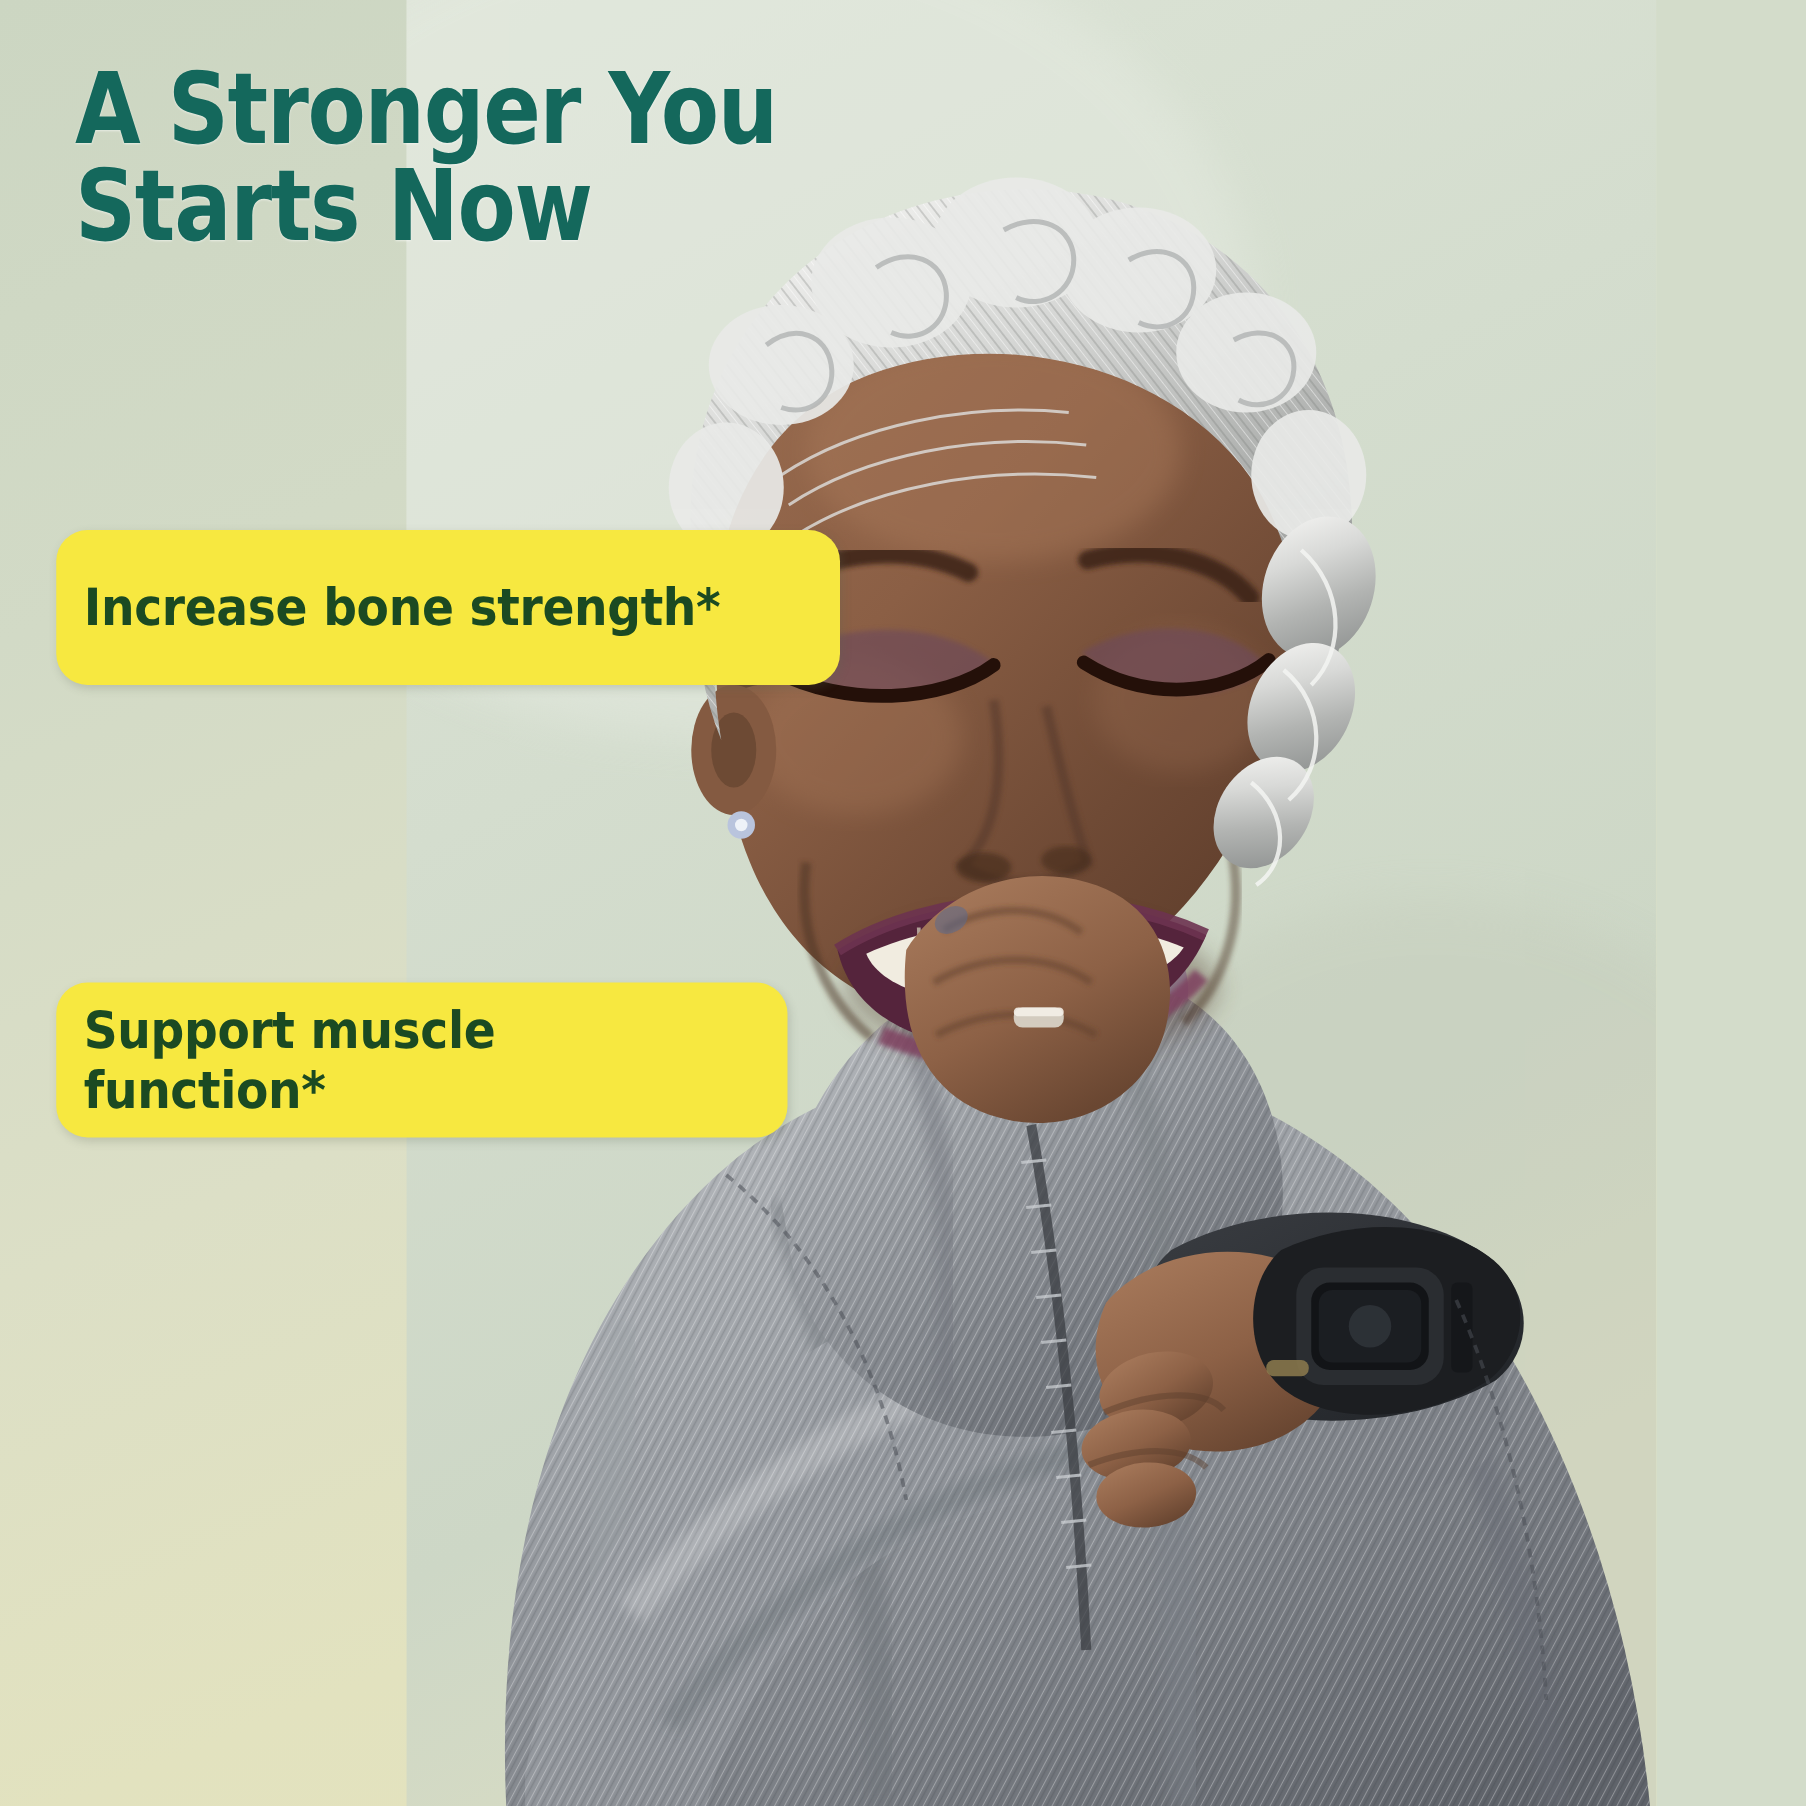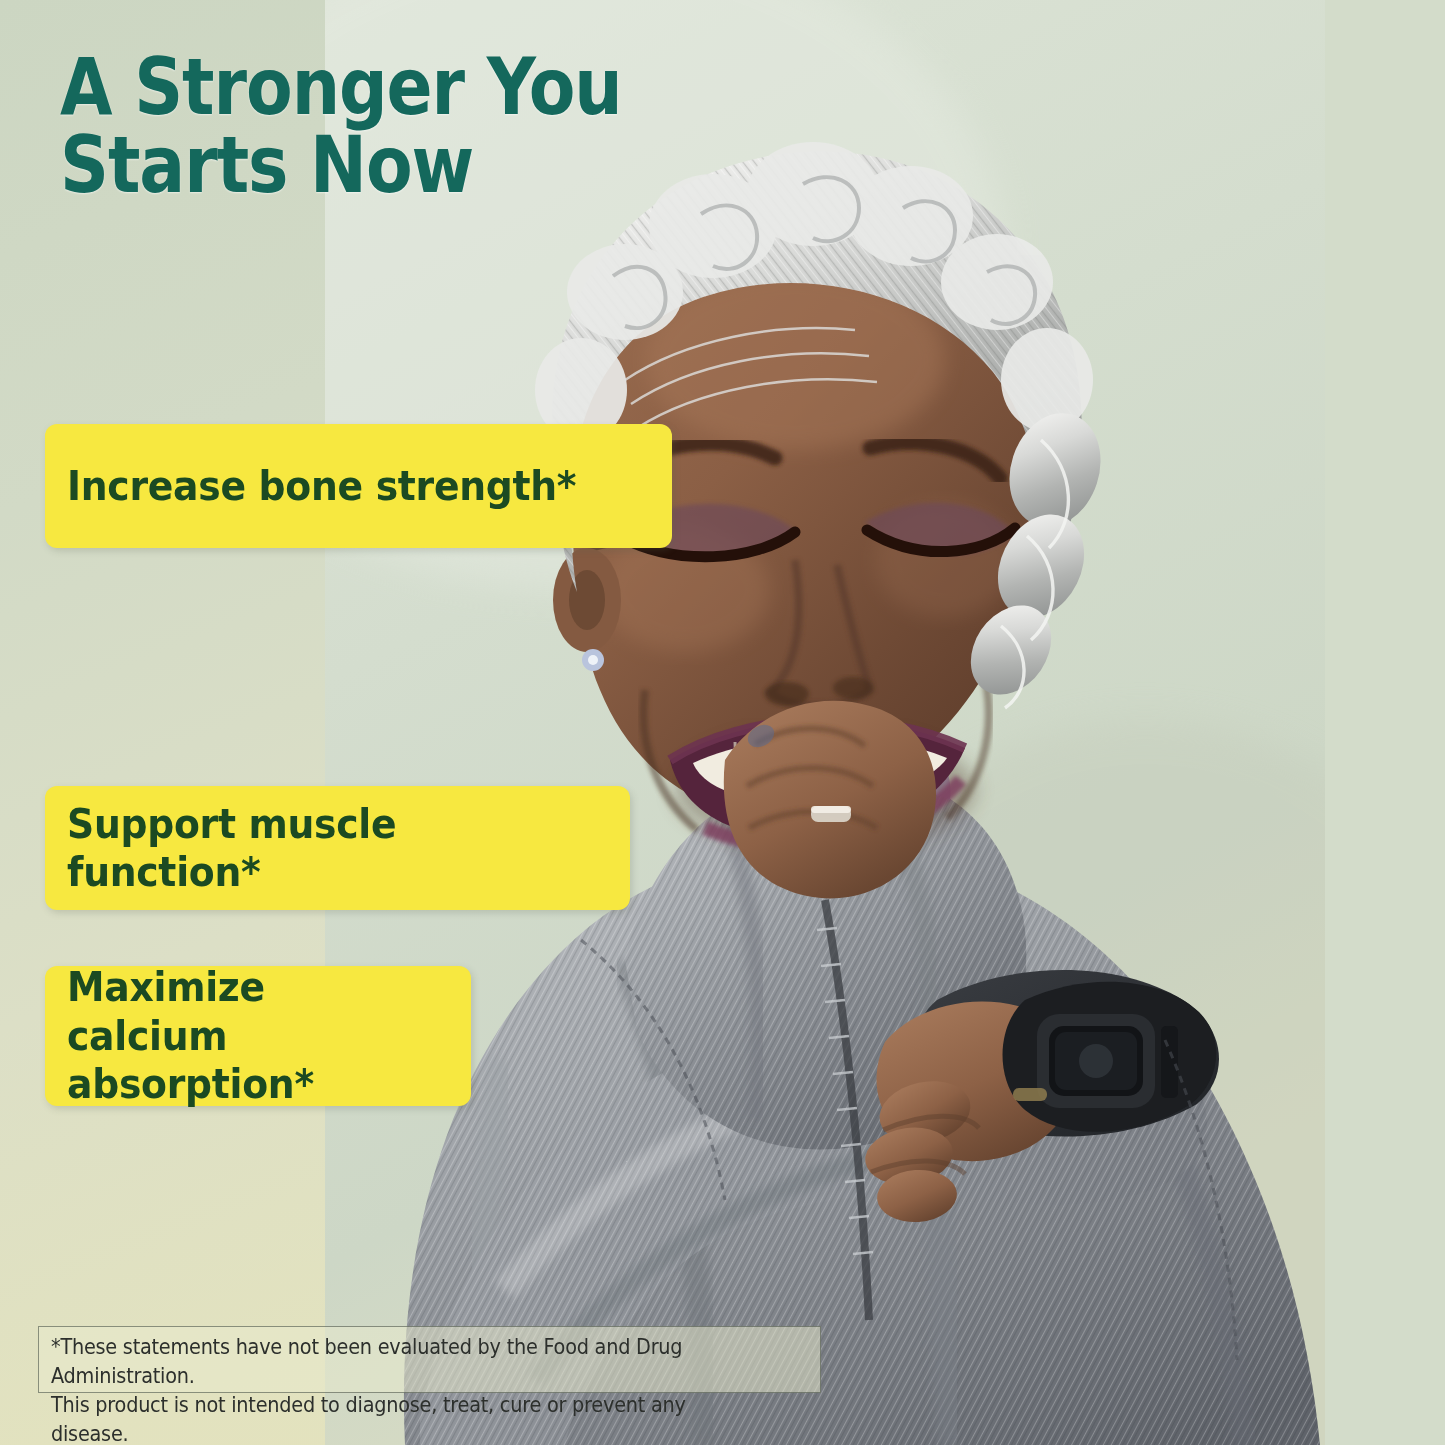--- a/index.html
+++ b/index.html
@@ -43,21 +43,21 @@
     transform:scaleX(0.86);
     transform-origin:left top;
     white-space:pre-line;
     text-shadow:0 1px 2px rgba(255,255,255,0.55);
   }
 
   
   .badge {
     position:absolute;
     background:#f7e840;
-    border-radius:12px;
+    border-radius:25px;
     box-shadow:2px 3px 7px rgba(90,100,80,0.22);
     display:flex;
     align-items:center;
     padding-left:22px;
     padding-right:26px;
   }
   .badge-text {
     color:#1b4a22;
     font-family:"DejaVu Sans", sans-serif;
     font-weight:bold;
@@ -448,23 +448,15 @@
 
   <div class="badge" id="badge-0">
     <span class="badge-text">Increase bone strength*</span>
   </div>
 
 
   <div class="badge" id="badge-2">
     <span class="badge-text">Support muscle function*</span>
   </div>
 
-  <div class="badge" id="badge-3">
-    <span class="badge-text">Maximize calcium
-absorption*</span>
-  </div>
-
-  <div id="disclaimer">
-    <div class="dtext">*These statements have not been evaluated by the Food and Drug Administration.
-This product is not intended to diagnose, treat, cure or prevent any disease.</div>
-  </div>
+
 
 </div>
 
 </body></html>

